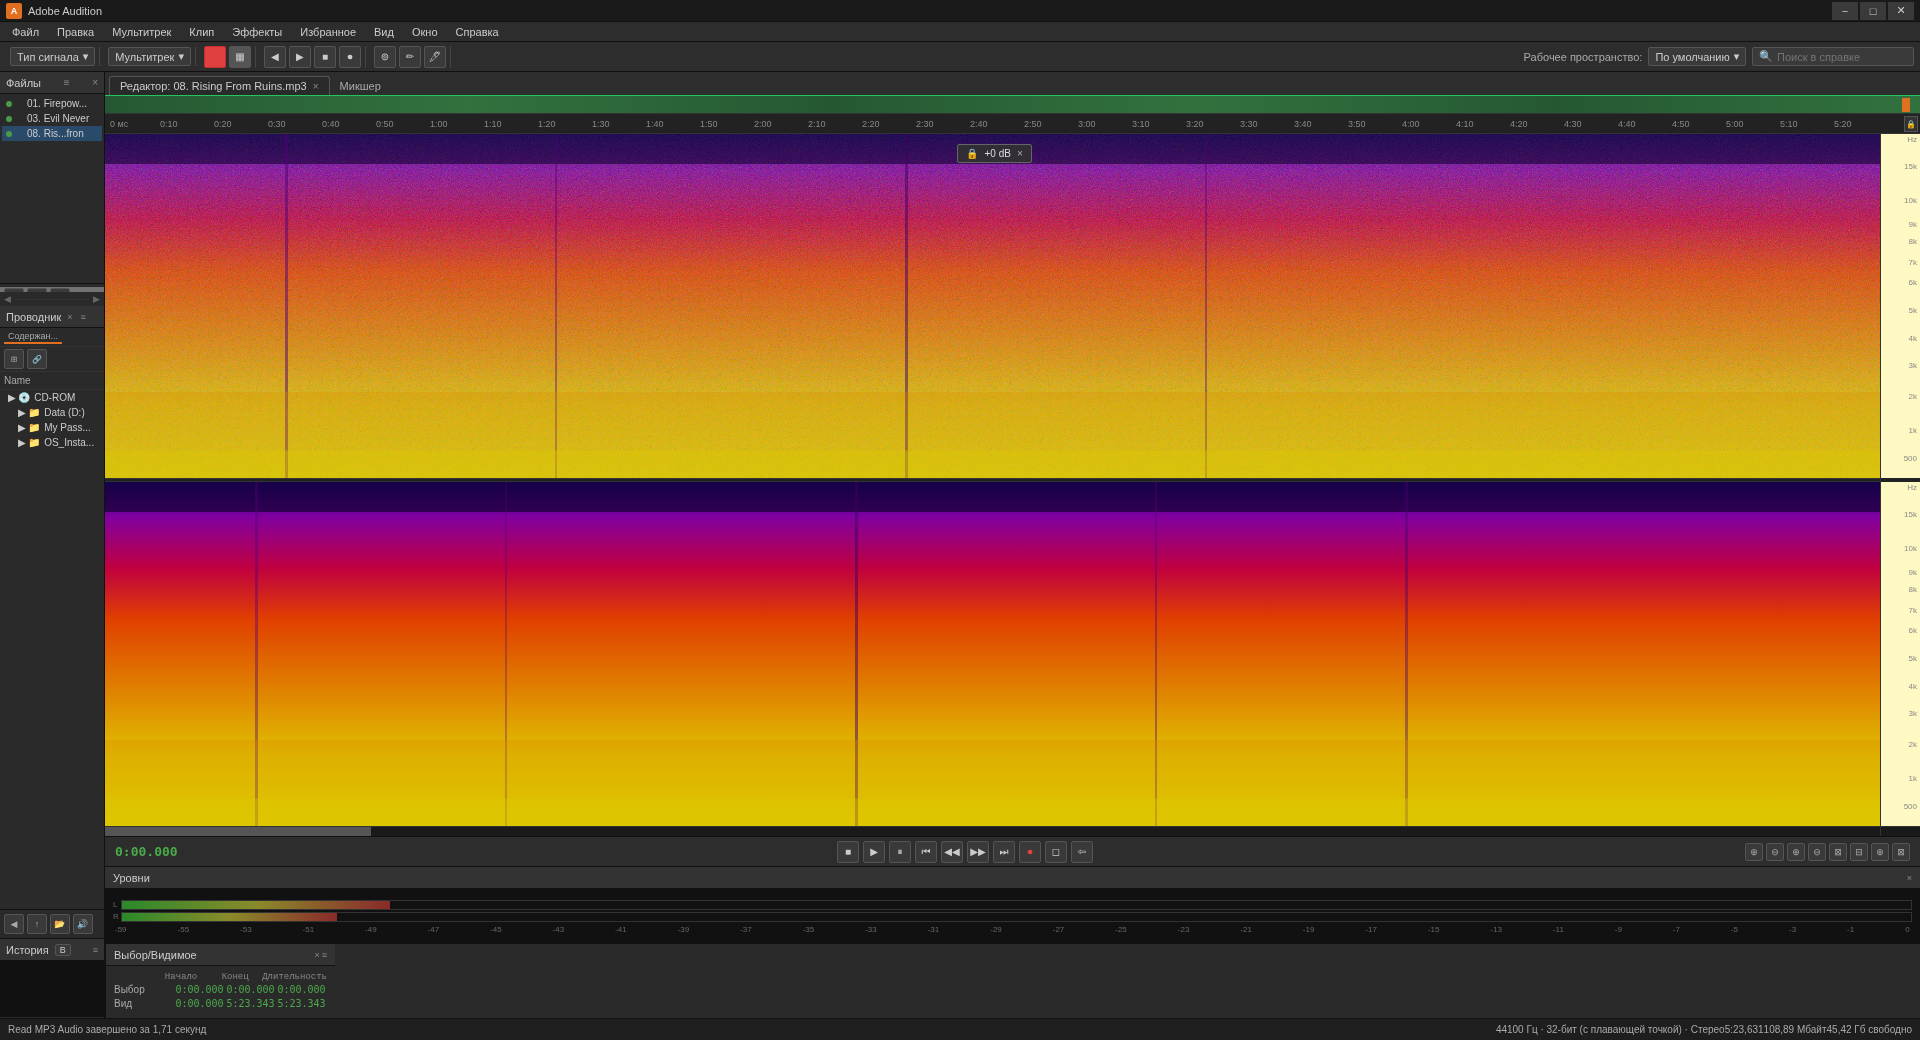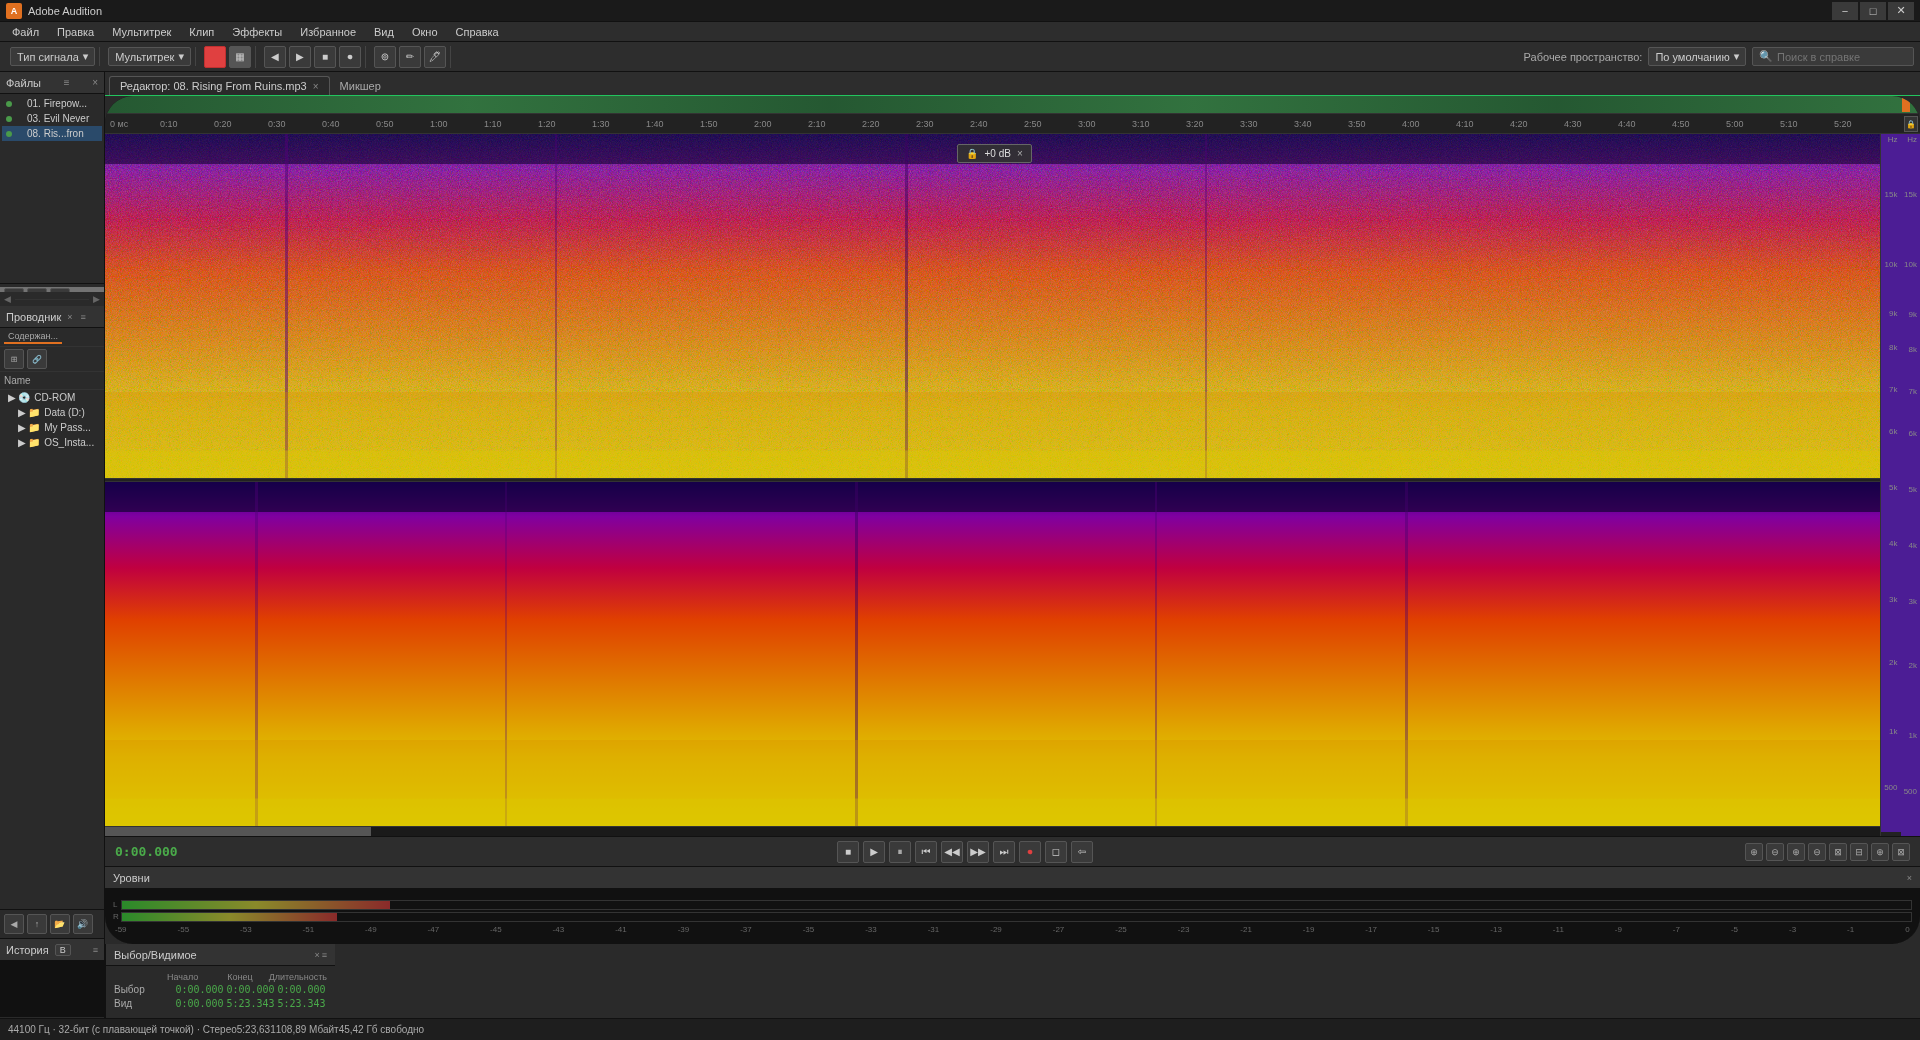--- a/index.html
+++ b/index.html
@@ -524,20 +524,21 @@
     .info-label {
       color: #aaa;
       width: 60px;
       flex-shrink: 0;
     }
     .info-col-header {
       color: #888;
       font-size: 9px;
       text-align: center;
       flex: 1;
+      font-family: Liberation Mono, monospace;
     }
     .info-value {
       color: #4aaa4a;
       font-family: monospace;
       font-size: 10px;
       flex: 1;
       text-align: center;
     }
     .info-headers {
       display: flex;
@@ -725,21 +726,21 @@
   <div id="right-content" style="flex:1;display:flex;flex-direction:column;overflow:hidden;">
 
     <div id="tab-bar">
       <div class="editor-tab active">
         <span>Редактор: 08. Rising From Ruins.mp3</span>
         <span class="tab-close">×</span>
       </div>
       <span class="mixer-tab">Микшер</span>
     </div>
 
-    <div id="spectrogram-area" style="flex:1;display:flex;flex-direction:column;border-radius:28px;">
+    <div id="spectrogram-area" style="flex:1;display:flex;flex-direction:column;">
 
       <div id="overview-bar">
         <div class="overview-waveform"></div>
         <div class="overview-position"></div>
       </div>
 
       <div id="time-ruler" style="position:relative; height:20px; background:#222; border-bottom:1px solid #333; overflow:hidden;">
         <svg width="100%" height="20" style="position:absolute;top:0;left:0;">
           <text x="5" y="13" fill="#888" font-size="9">0 мс</text>
           <text x="55" y="13" fill="#888" font-size="9">0:10</text>
@@ -853,21 +854,21 @@
               <rect x="0" y="92%" width="100%" height="8%" fill="rgba(220,200,0,0.4)"></rect>
             </svg>
           </div>
 
           <div class="h-scrollbar">
             <div class="h-scrollbar-thumb"></div>
           </div>
 
         </div>
 
-        <div style="width:40px;background:#4c1d95;border-left:1px solid #333;display:flex;flex-direction:row;overflow:hidden;">
+        <div style="width:40px;background:#fef9c3;border-left:1px solid #333;display:flex;flex-direction:column;overflow:hidden;">
 
           <div style="flex:1;position:relative;border-bottom:4px solid #222;">
             <span style="position:absolute;top:1px;right:3px;font-size:8px;color:#888;">Hz</span>
             <span style="position:absolute;top:8%;right:3px;font-size:8px;color:#888;">15k</span>
             <span style="position:absolute;top:18%;right:3px;font-size:8px;color:#888;">10k</span>
             <span style="position:absolute;top:25%;right:3px;font-size:8px;color:#888;">9k</span>
             <span style="position:absolute;top:30%;right:3px;font-size:8px;color:#888;">8k</span>
             <span style="position:absolute;top:36%;right:3px;font-size:8px;color:#888;">7k</span>
             <span style="position:absolute;top:42%;right:3px;font-size:8px;color:#888;">6k</span>
             <span style="position:absolute;top:50%;right:3px;font-size:8px;color:#888;">5k</span>
@@ -1009,19 +1010,20 @@
           <span class="info-value" style="color:#4aaa4a;">5:23.343</span>
         </div>
       </div>
     </div>
 
   </div>
 
 </div>
 
 <div id="status-bar">
+  <span class="status-left">Read MP3 Audio завершено за 1,71 секунд</span>
   <div class="status-right">
     <span>44100 Гц · 32-бит (с плавающей точкой) · Стерео</span>
     <span>5:23,631</span>
     <span>108,89 Мбайт</span>
     <span>45,42 Гб свободно</span>
   </div>
 </div>
 
 </body></html>

